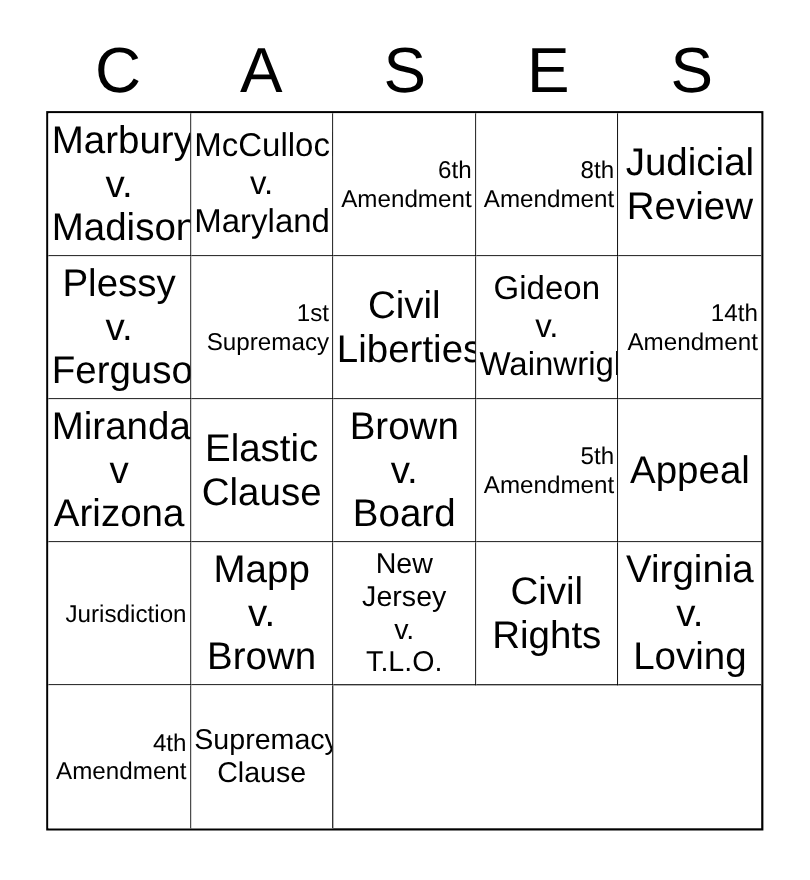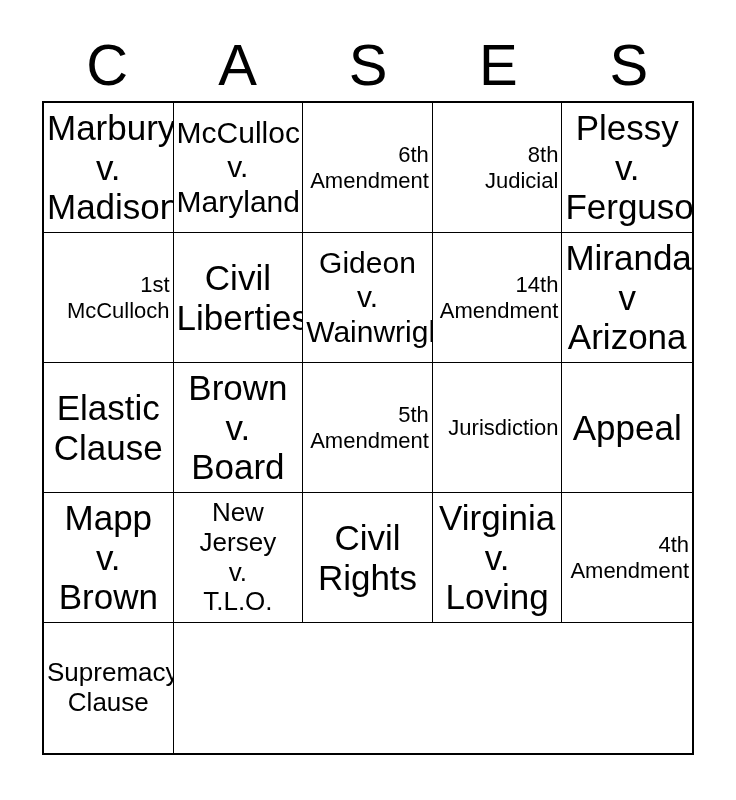--- a/index.html
+++ b/index.html
@@ -111,30 +111,34 @@
         <span class="cell-text fs-md">McCulloch
 v.
 Maryland</span>
       </div>
       <div class="cell">
         <span class="cell-text fs-xs">6th
 Amendment</span>
       </div>
       <div class="cell">
         <span class="cell-text fs-xs">8th
-Judicial</span>
+Amendment</span>
+      </div>
+      <div class="cell">
+        <span class="cell-text fs-lg">Judicial
+Review</span>
       </div>
       <div class="cell">
         <span class="cell-text fs-lg">Plessy
 v.
 Ferguson</span>
       </div>
       <div class="cell">
         <span class="cell-text fs-xs">1st
-McCulloch</span>
+Supremacy</span>
       </div>
       <div class="cell">
         <span class="cell-text fs-lg">Civil
 Liberties</span>
       </div>
       <div class="cell">
         <span class="cell-text fs-md">Gideon
 v.
 Wainwright</span>
       </div>
@@ -154,24 +158,24 @@
       <div class="cell">
         <span class="cell-text fs-lg">Brown
 v.
 Board</span>
       </div>
       <div class="cell">
         <span class="cell-text fs-xs">5th
 Amendment</span>
       </div>
       <div class="cell">
+        <span class="cell-text fs-lg">Appeal</span>
+      </div>
+      <div class="cell">
         <span class="cell-text fs-xs">Jurisdiction</span>
-      </div>
-      <div class="cell">
-        <span class="cell-text fs-lg">Appeal</span>
       </div>
       <div class="cell">
         <span class="cell-text fs-lg">Mapp
 v.
 Brown</span>
       </div>
       <div class="cell">
         <span class="cell-text fs-sm">New
 Jersey
 v.

